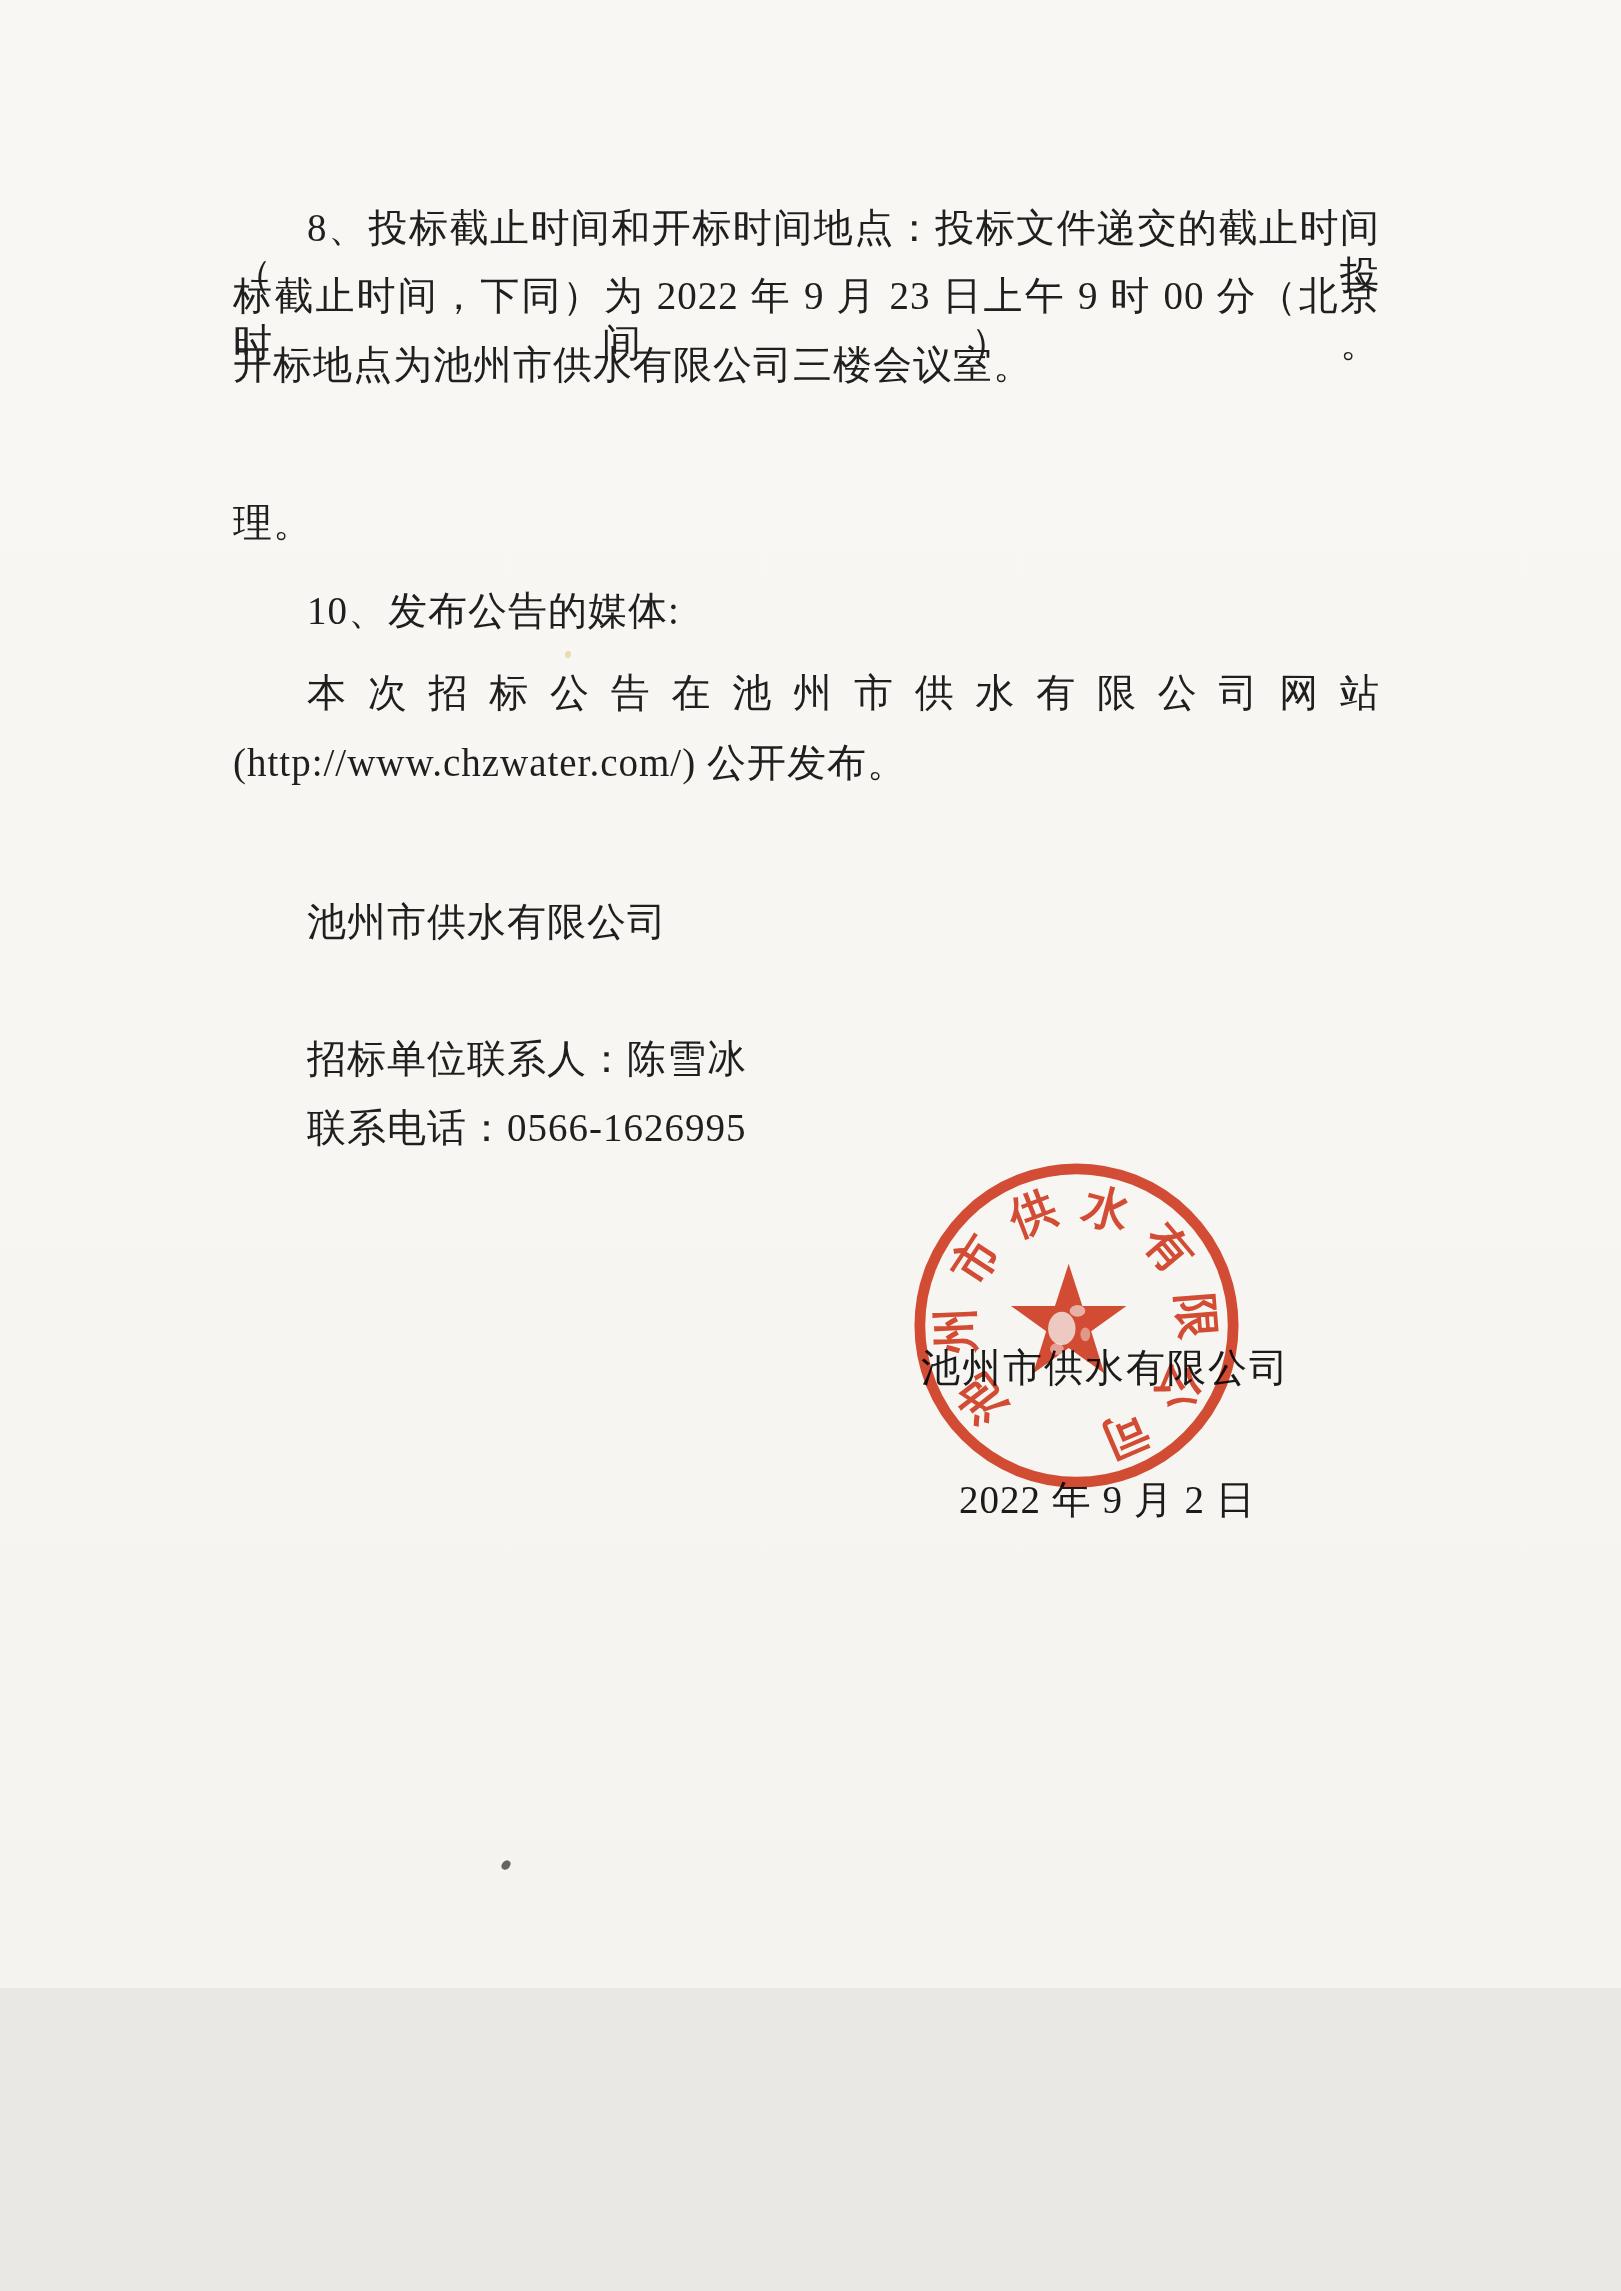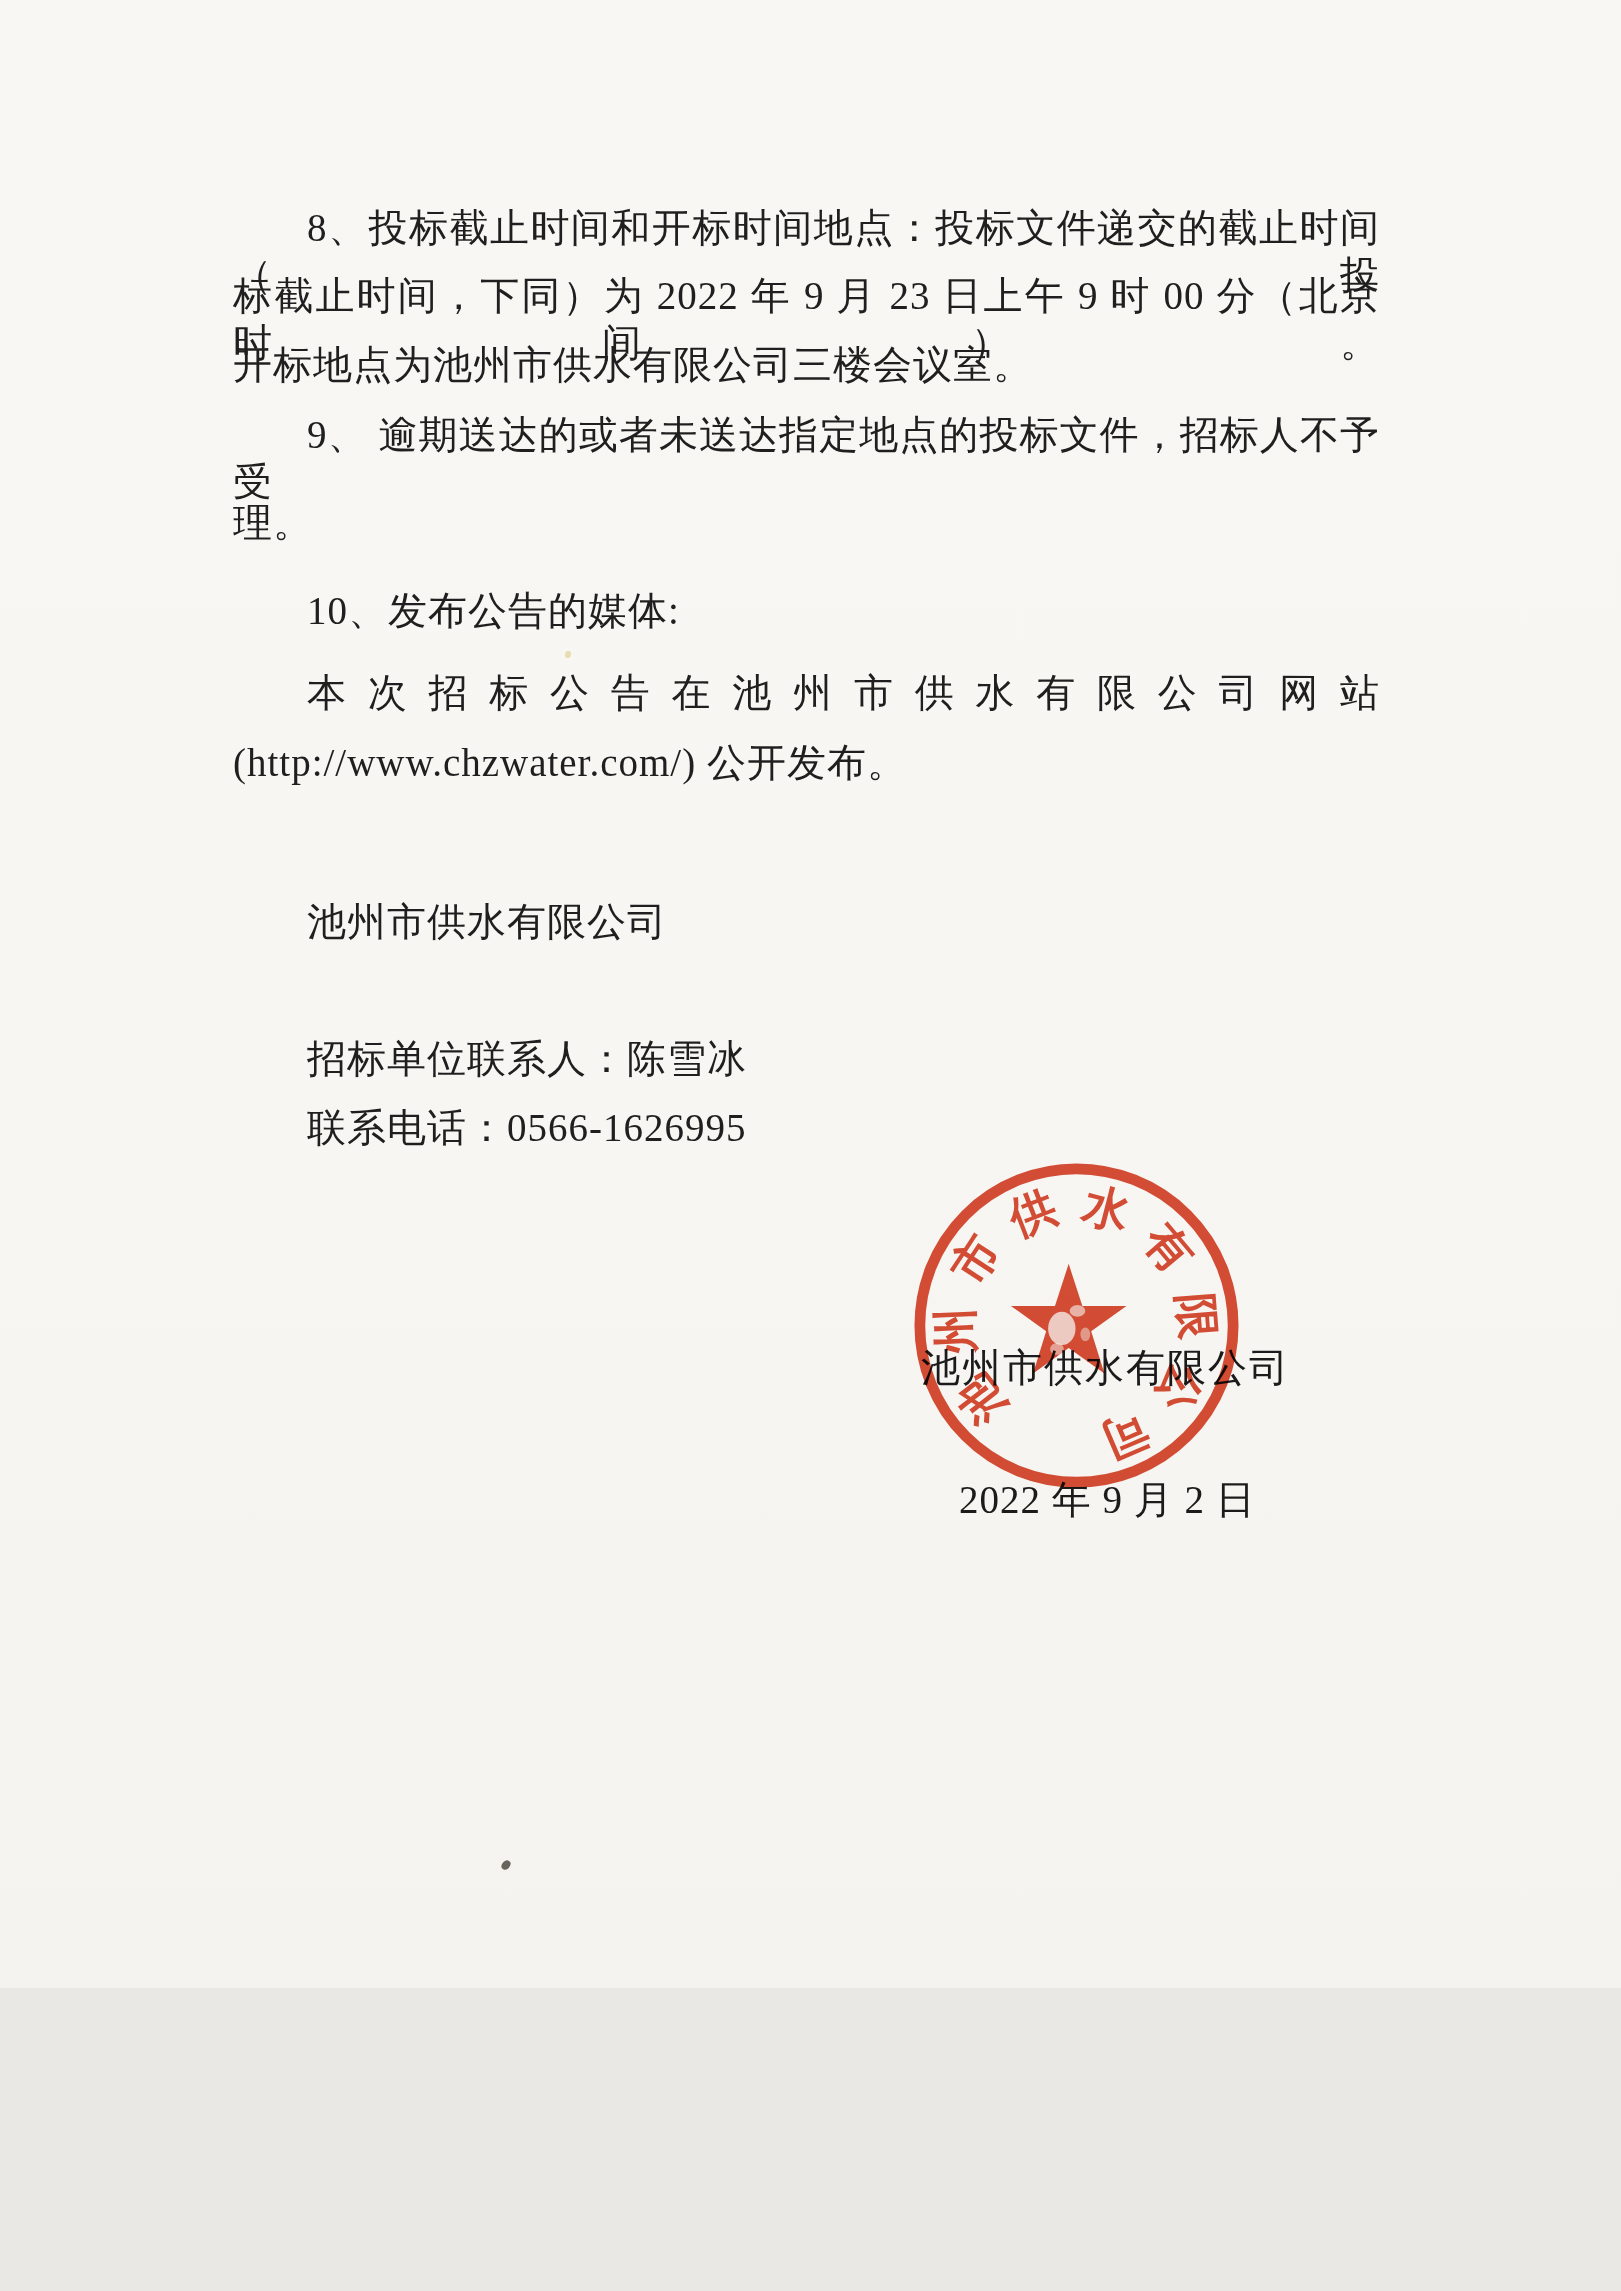--- a/index.html
+++ b/index.html
@@ -70,21 +70,20 @@
   }
 </style>
 </head>
 <body>
 
 <div class="page">
 
   <div class="line just ind" style="top:204px">8、投标截止时间和开标时间地点：投标文件递交的截止时间（投</div>
   <div class="line just" style="top:272px">标截止时间，下同）为 2022 年 9 月 23 日上午 9 时 00 分（北京时间）。</div>
   <div class="line" style="top:341px">开标地点为池州市供水有限公司三楼会议室。</div>
-  <div class="line just ind" style="top:411px">9、 逾期送达的或者未送达指定地点的投标文件，招标人不予受</div>
   <div class="line" style="top:499px">理。</div>
   <div class="line ind" style="top:587px">10、发布公告的媒体:</div>
   <div class="line" style="top:739px">(http://www.chzwater.com/) 公开发布。</div>
   <div class="line just ind" style="top:669px">本次招标公告在池州市供水有限公司网站</div>
   <div class="line ind" style="top:898px">池州市供水有限公司</div>
   <div class="line ind" style="top:1035px">招标单位联系人：陈雪冰</div>
   <div class="line ind" style="top:1104px">联系电话：0566-1626995</div>
 
   <svg class="stamp" viewBox="0 0 334 334" xmlns="http://www.w3.org/2000/svg">
     <circle cx="167" cy="167" r="160" fill="none" stroke="#d9482e" stroke-width="11"></circle>

